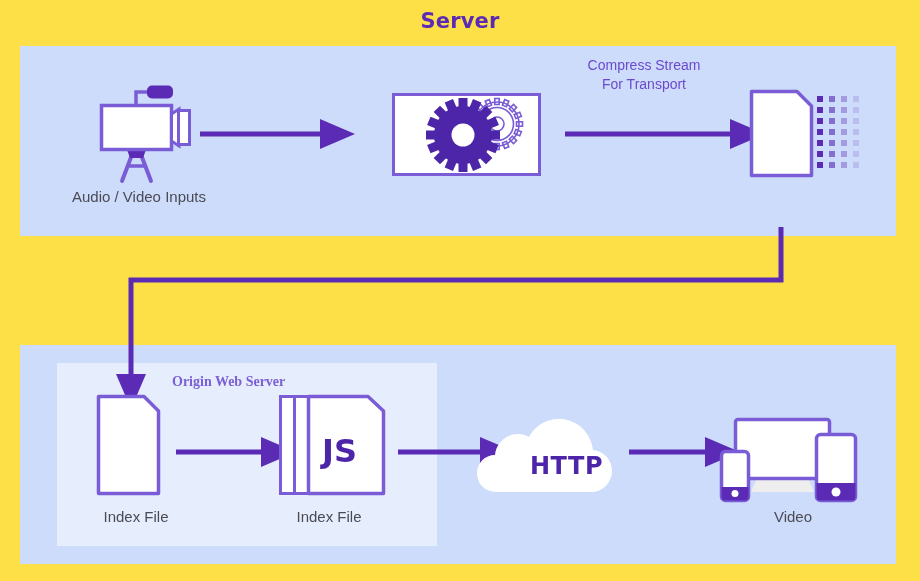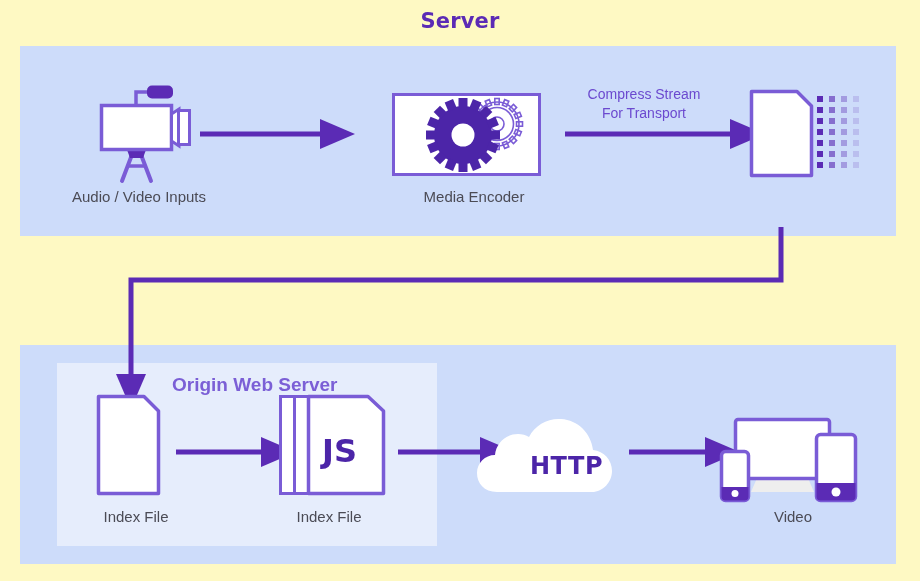--- a/index.html
+++ b/index.html
@@ -7,21 +7,21 @@
     padding: 0;
     background: #ffffff;
   }
   body {
     font-family: "Liberation Sans", sans-serif;
   }
   #stage {
     position: relative;
     width: 920px;
     height: 581px;
-    background: #fef9c3;
+    background: #fde047;
     overflow: hidden;
   }
   .panel {
     position: absolute;
     background: #cddcfa;
   }
   .section-title {
     position: absolute;
     width: 100%;
     text-align: center;
@@ -30,24 +30,24 @@
     font-size: 21px;
     color: #5b2bb5;
     letter-spacing: 0.2px;
   }
   .origin-box {
     position: absolute;
     background: #e6edfc;
   }
   .origin-label {
     position: absolute;
-    font-size: 19px;
+    font-size: 14px;
     font-weight: bold;
     color: #7b5fd6;
-    font-family: Liberation Sans, sans-serif;
+    font-family: Liberation Serif, serif;
   }
   .node-label {
     position: absolute;
     text-align: center;
     font-size: 15px;
     color: #4b4b55;
     font-family: "Liberation Sans", sans-serif;
     white-space: nowrap;
     padding-left: 8px;
   }
@@ -330,26 +330,25 @@
       <rect x="816.5" y="434.5" width="39" height="66" rx="4" fill="#ffffff" stroke="#7a5cd6" stroke-width="3.5"></rect>
       <path d="M816.5,483 L855.5,483 L855.5,496.5 A4,4 0 0 1 851.5,500.5 L820.5,500.5 A4,4 0 0 1 816.5,496.5 Z" fill="#5b2bb5"></path>
       <circle cx="836" cy="492" r="4.5" fill="#ffffff"></circle>
 
       <rect x="721.5" y="451.5" width="27" height="49" rx="4" fill="#ffffff" stroke="#7a5cd6" stroke-width="3.5"></rect>
       <path d="M721.5,487 L748.5,487 L748.5,496.5 A4,4 0 0 1 744.5,500.5 L725.5,500.5 A4,4 0 0 1 721.5,496.5 Z" fill="#5b2bb5"></path>
       <circle cx="735" cy="493.5" r="3.5" fill="#ffffff"></circle>
     </g>
   </svg>
 
-  <div class="edge-label" style="left:560px; top:85px; width:168px;text-align:center;">Compress Stream
+  <div class="edge-label" style="left:560px; top:56px; width:168px;text-align:center;">Compress Stream
 For Transport</div>
 
   <div class="node-label" style="left:20px; top:188px; width:222px;">Audio / Video Inputs</div>
 
-  <div class="node-label" style="left:371px; top:188px; width:190px;">Media Encoder</div>
 
 
   <div class="js-text" style="left:322px; top:432px;">JS</div>
 
   <div class="http-text" style="left:512px; top:452px;">HTTP</div>
 
   <div class="node-label" style="left:40px; top:508px; width:176px;">Index File</div>
 
   <div class="node-label" style="left:243px; top:508px; width:156px;">Index File</div>
 

